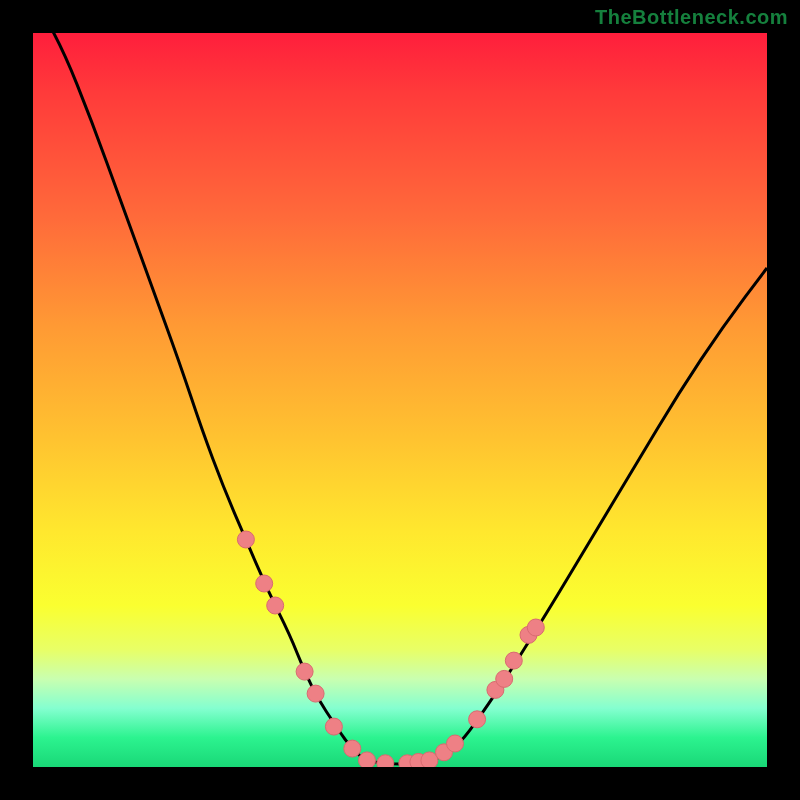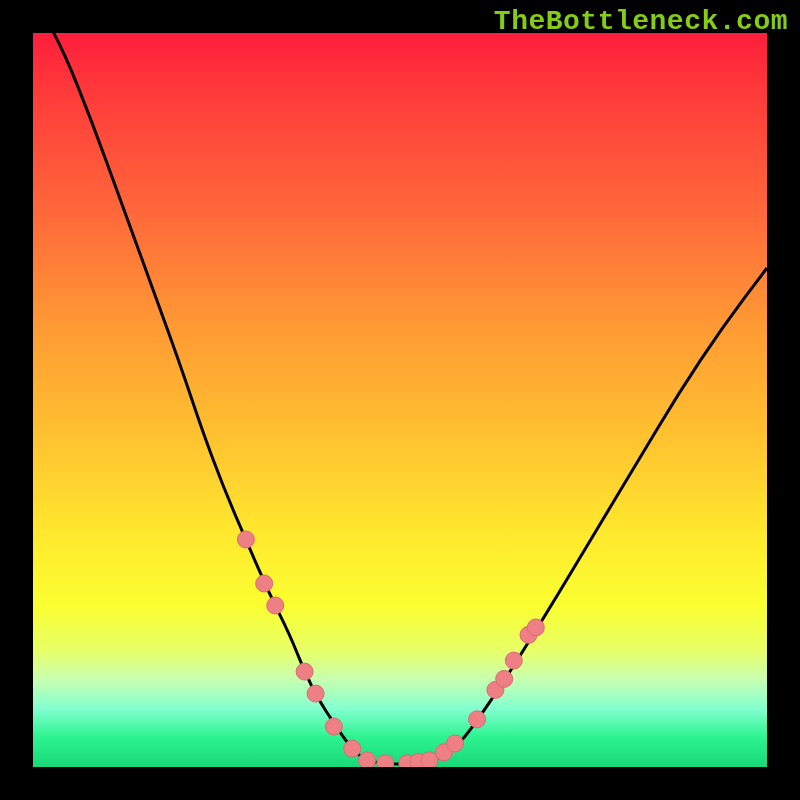--- a/index.html
+++ b/index.html
@@ -44,24 +44,24 @@
     position: absolute;
     top: 0;
     left: 0;
     width: 734px;
     height: 734px;
   }
   .watermark {
     position: absolute;
     top: 6px;
     right: 12px;
-    font-family: Liberation Mono, monospace;
-    font-size: 28px;
+    font-family: Liberation Sans, sans-serif;
+    font-size: 20px;
     font-weight: bold;
-    color: #84cc16;
+    color: #15803d;
     letter-spacing: 0.5px;
   }
 </style>
 </head>
 <body>
 
 <div class="frame">
   <div class="plot-area">
     <svg class="curve-svg" viewBox="0 0 734 734" preserveAspectRatio="none">
       <g id="curve-group">

